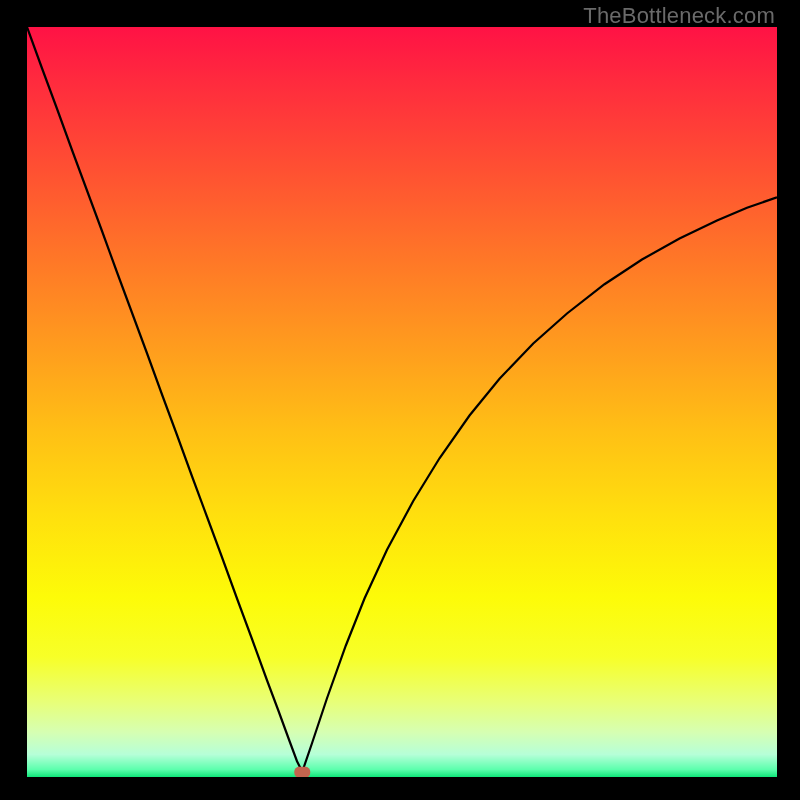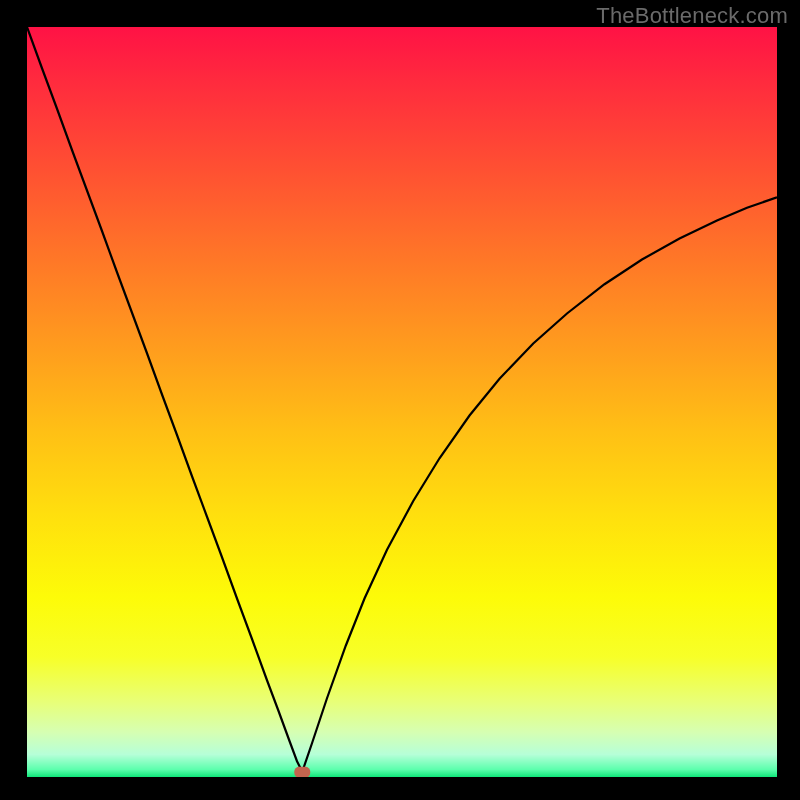--- a/index.html
+++ b/index.html
@@ -45,21 +45,21 @@
     stroke-width: 2.2;
     fill: none;
   }
   .dot {
     fill: #c3644e;
     stroke: none;
   }
   .watermark {
     position: absolute;
     top: 3px;
-    right: 12px;
+    right: 25px;
     font-family: Arial, Helvetica, sans-serif;
     font-size: 22px;
     font-weight: 400;
     color: #6a6a6a;
     letter-spacing: 0.2px;
   }
 </style>
 </head>
 <body>
 <div class="wrapper">

